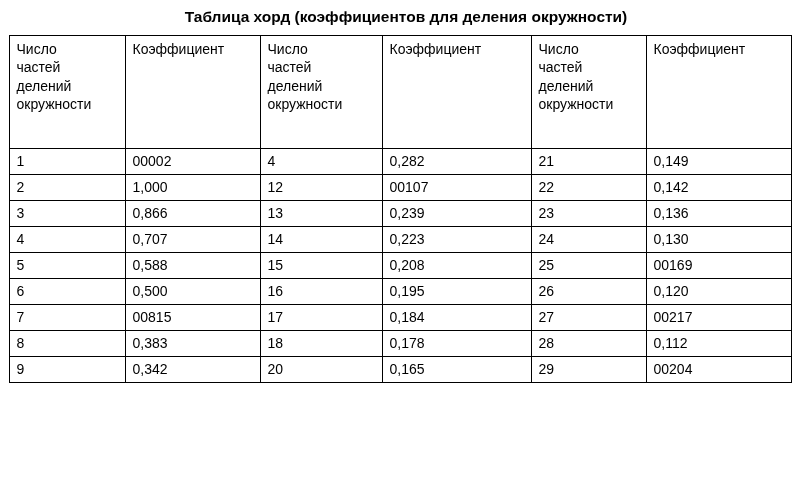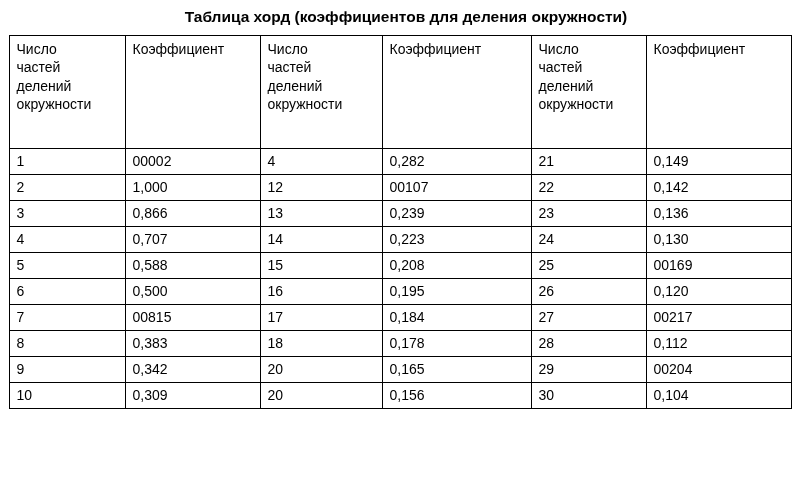--- a/index.html
+++ b/index.html
@@ -180,24 +180,16 @@
         <td>0,112</td>
       </tr>
       <tr>
         <td>9</td>
         <td>0,342</td>
         <td>20</td>
         <td>0,165</td>
         <td>29</td>
         <td>00204</td>
       </tr>
-      <tr>
-        <td>10</td>
-        <td>0,309</td>
-        <td>20</td>
-        <td>0,156</td>
-        <td>30</td>
-        <td>0,104</td>
-      </tr>
     </tbody>
   </table>
 
 </div>
 
 </body></html>

